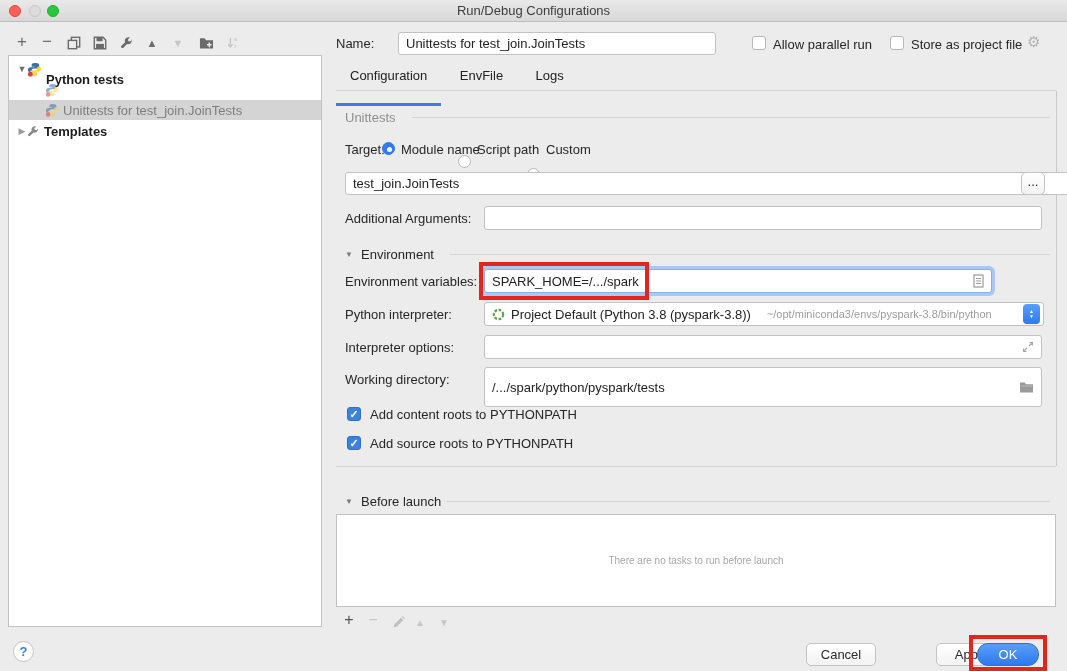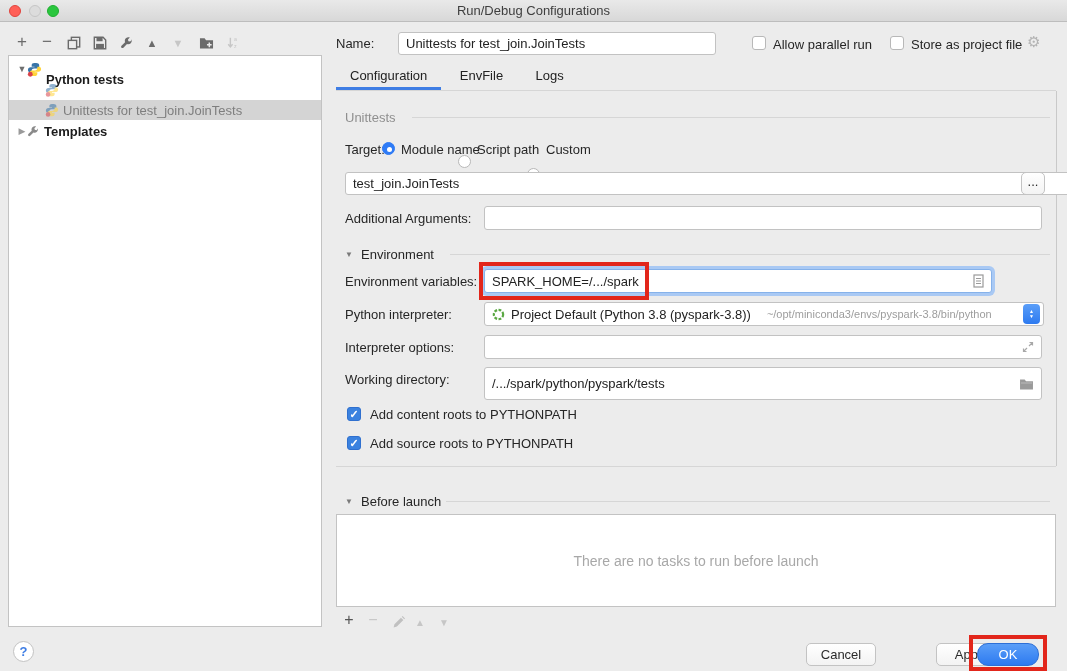--- a/index.html
+++ b/index.html
@@ -31,41 +31,41 @@
   .iconwrap{display:inline-flex;align-items:center;justify-content:center;flex:none;margin-right:4px;}
   .faded{opacity:.55;}
   
   .field{background:#fff;border:1px solid #c2c2c2;border-radius:3px;font-size:13px;color:#222;
          display:flex;align-items:center;padding:0 7px;overflow:hidden;white-space:nowrap;}
   .btn{background:linear-gradient(#ffffff,#f3f3f3);border:1px solid #c3c3c3;border-radius:5px;
        font-size:13px;color:#2a2a2a;display:flex;align-items:center;justify-content:center;}
   .btn.primary{background:linear-gradient(#5a9ef8,#2d7af0);border-color:#2d6fd6;color:#fff;}
   
   .tab{display:inline-block;padding:6px 14px 7px 14px;font-size:13px;color:#222;}
-  .tab.active{border-bottom:3px solid #3e7de4;padding-bottom:4px;}
+  .tab.active{border-bottom:3px solid #3e7de4;padding-bottom:20px;}
   .hline{background:#d6d6d6;height:1px;}
   .vline{background:#c9c9c9;width:1px;}
   
   .radio{width:13px;height:13px;border-radius:50%;background:#fff;border:1px solid #b8b8b8;position:relative;}
   .radio.sel{background:#2e7bf6;border-color:#2e7bf6;}
   .radio.sel::after{content:"";position:absolute;left:4px;top:4px;width:5px;height:5px;border-radius:50%;background:#fff;}
   .cbox{width:14px;height:14px;border:1px solid #b8b8b8;border-radius:3px;background:#fff;
         display:flex;align-items:center;justify-content:center;}
   .cbox.on{background:#3b82df;border-color:#2f70cf;color:#fff;font-size:11px;font-weight:bold;}
   .chev{font-size:8px;color:#7a7a7a;}
   
   .focusring{box-shadow:0 0 0 3px #a9c9f4;border-color:#86b2ea !important;}
   .redbox{border:4px solid #e2261b;z-index:30;pointer-events:none;}
   
   .stepper{width:17px;height:20px;background:linear-gradient(#5a9ef8,#2d7af0);border-radius:4px;
            display:flex;flex-direction:column;align-items:center;justify-content:center;color:#fff;}
   .stepper span{font-size:5px;line-height:5px;}
   .helpbtn{width:21px;height:21px;border-radius:50%;background:#fff;border:1px solid #c3c3c3;
            color:#3e7de4;font-size:13px;font-weight:bold;display:flex;align-items:center;justify-content:center;}
-  .empty-msg{color:#a8a8a8;font-size:14px;}
+  .empty-msg{color:#a8a8a8;font-size:10px;}
   .pathgray{color:#9d9d9d;font-size:11px;margin-left:16px;}
 </style>
 </head>
 <body>
 
 <div class="window">
 
   <div class="abs titlebar">
     <div class="abs tl red"></div>
     <div class="abs tl gray"></div>
@@ -227,21 +227,21 @@
   <div class="abs field" style="left:484px;top:335px;width:558px;height:24px;">
     <span></span>
     <span style="margin-left:auto;display:flex;">
       <svg width="12" height="12" viewBox="0 0 12 12">
           <path fill="none" stroke="#a8a8a8" stroke-width="1.2" d="M7.5 1.5h3v3M4.5 10.5h-3v-3M10 2L7 5M2 10l3-3"></path>
         </svg>
     </span>
   </div>
 
   <div class="abs lbl" style="left:345px;top:372px;">Working directory:</div>
-  <div class="abs field" style="left:484px;top:367px;width:558px;height:33px;">
+  <div class="abs field" style="left:484px;top:367px;width:558px;height:40px;">
     <span>/.../spark/python/pyspark/tests</span>
     <span style="margin-left:auto;display:flex;">
       <svg width="15" height="12" viewBox="0 0 16 13">
           <path fill="#9a9a9a" d="M1 1.5h5l1.5 2H15v9H1z"></path>
           <path fill="#ececec" d="M2 5h12v1H2z" opacity=".4"></path>
         </svg>
     </span>
   </div>
 
   <div class="abs cbox on" style="left:347px;top:407px;">

